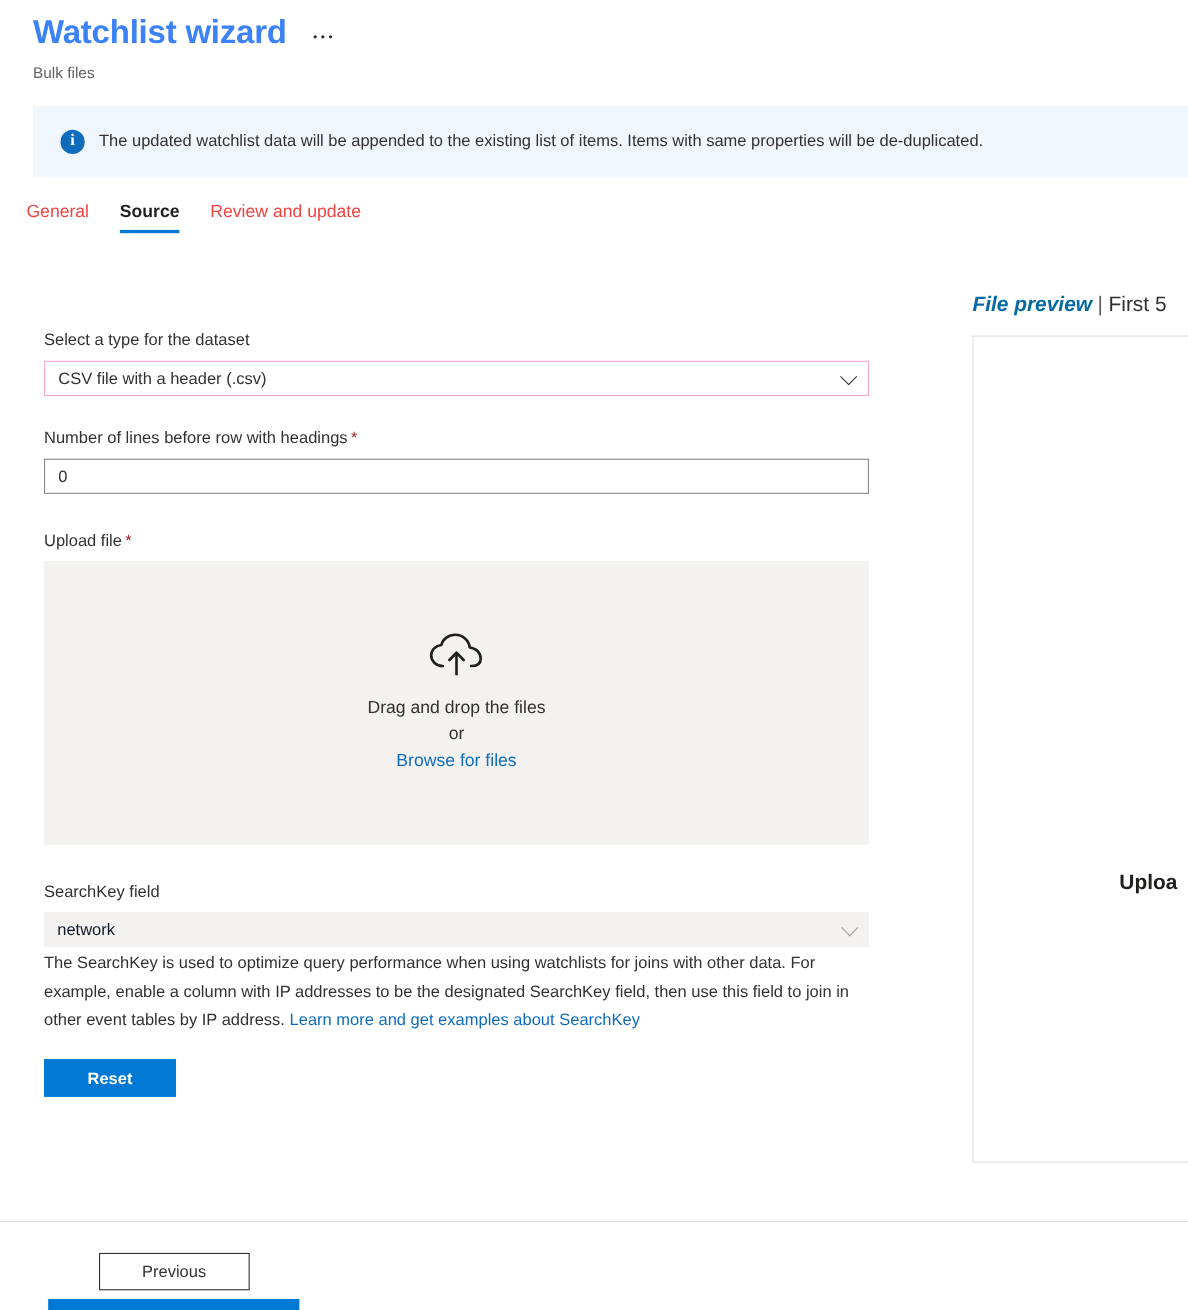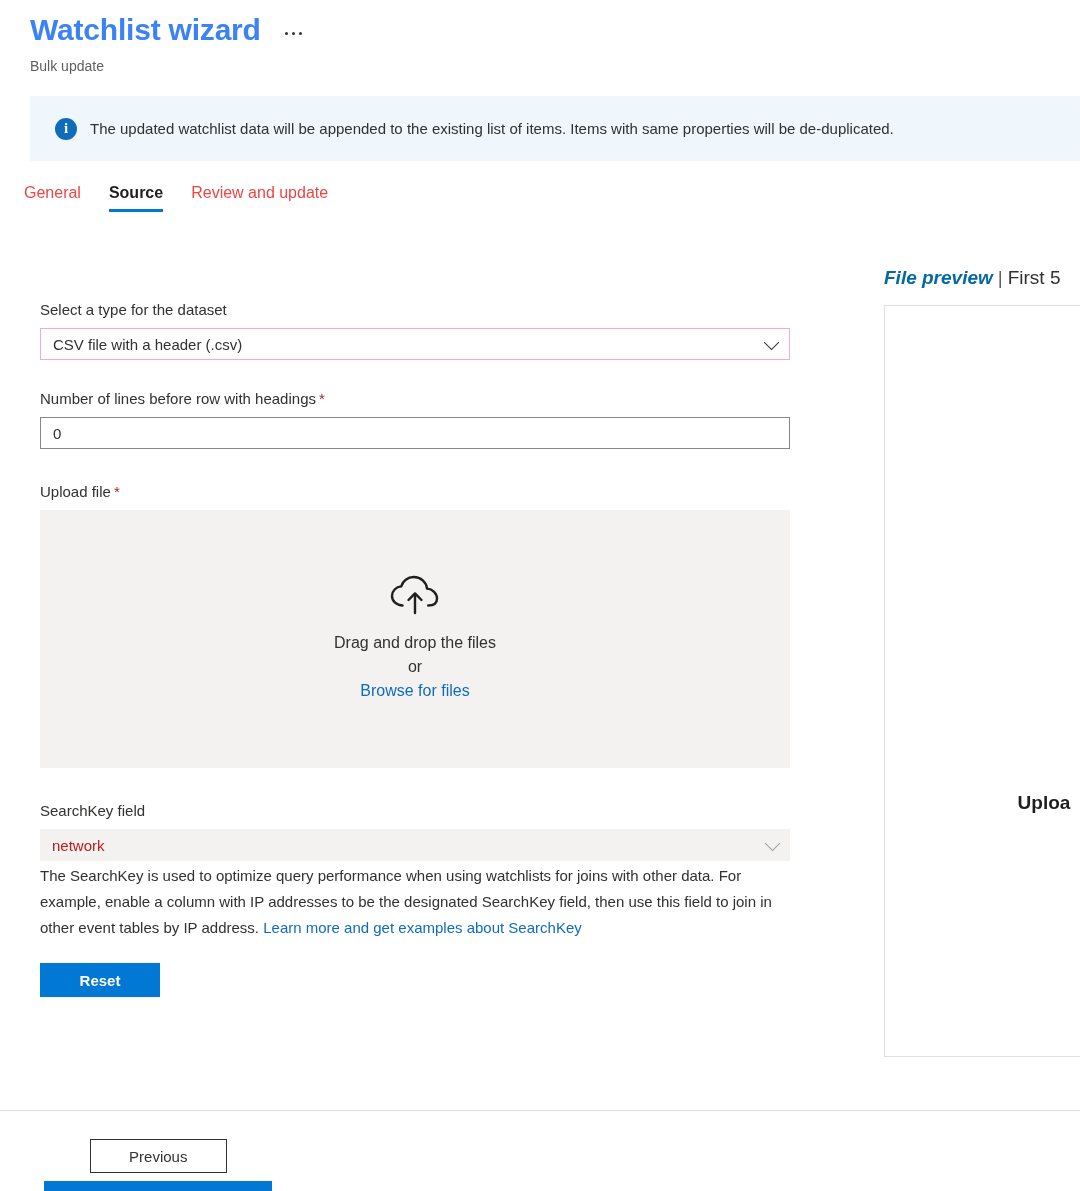--- a/index.html
+++ b/index.html
@@ -145,21 +145,21 @@
     display: flex;
     align-items: center;
     padding: 0 34px 0 12px;
     font-size: 15px;
     color: #323130;
     cursor: pointer;
   }
   .select-box.disabled {
     border: none;
     background: #f3f2f1;
-    color: #b91c1c;
+    color: #0f172a;
     cursor: default;
   }
   .chev {
     position: absolute;
     right: 12px; top: 50%;
     width: 11px; height: 11px;
     margin-top: -7px;
     border-right: 1.6px solid #323130;
     border-bottom: 1.6px solid #323130;
     transform: rotate(45deg);
@@ -320,21 +320,21 @@
 <div id="page">
 
   <div class="header">
     <div class="page-title">Watchlist wizard</div>
     <div class="ellipsis-btn">
       <span class="dot"></span>
       <span class="dot"></span>
       <span class="dot"></span>
     </div>
   </div>
-  <div class="subtitle">Bulk update</div>
+  <div class="subtitle">Bulk files</div>
 
   <div class="info-banner">
     <div class="info-icon">i</div>
     <div class="info-text">The updated watchlist data will be appended to the existing list of items. Items with same properties will be de-duplicated.</div>
   </div>
 
   <div class="tabs">
     <div class="tab">General</div>
     <div class="tab active">Source</div>
     <div class="tab">Review and update</div>

